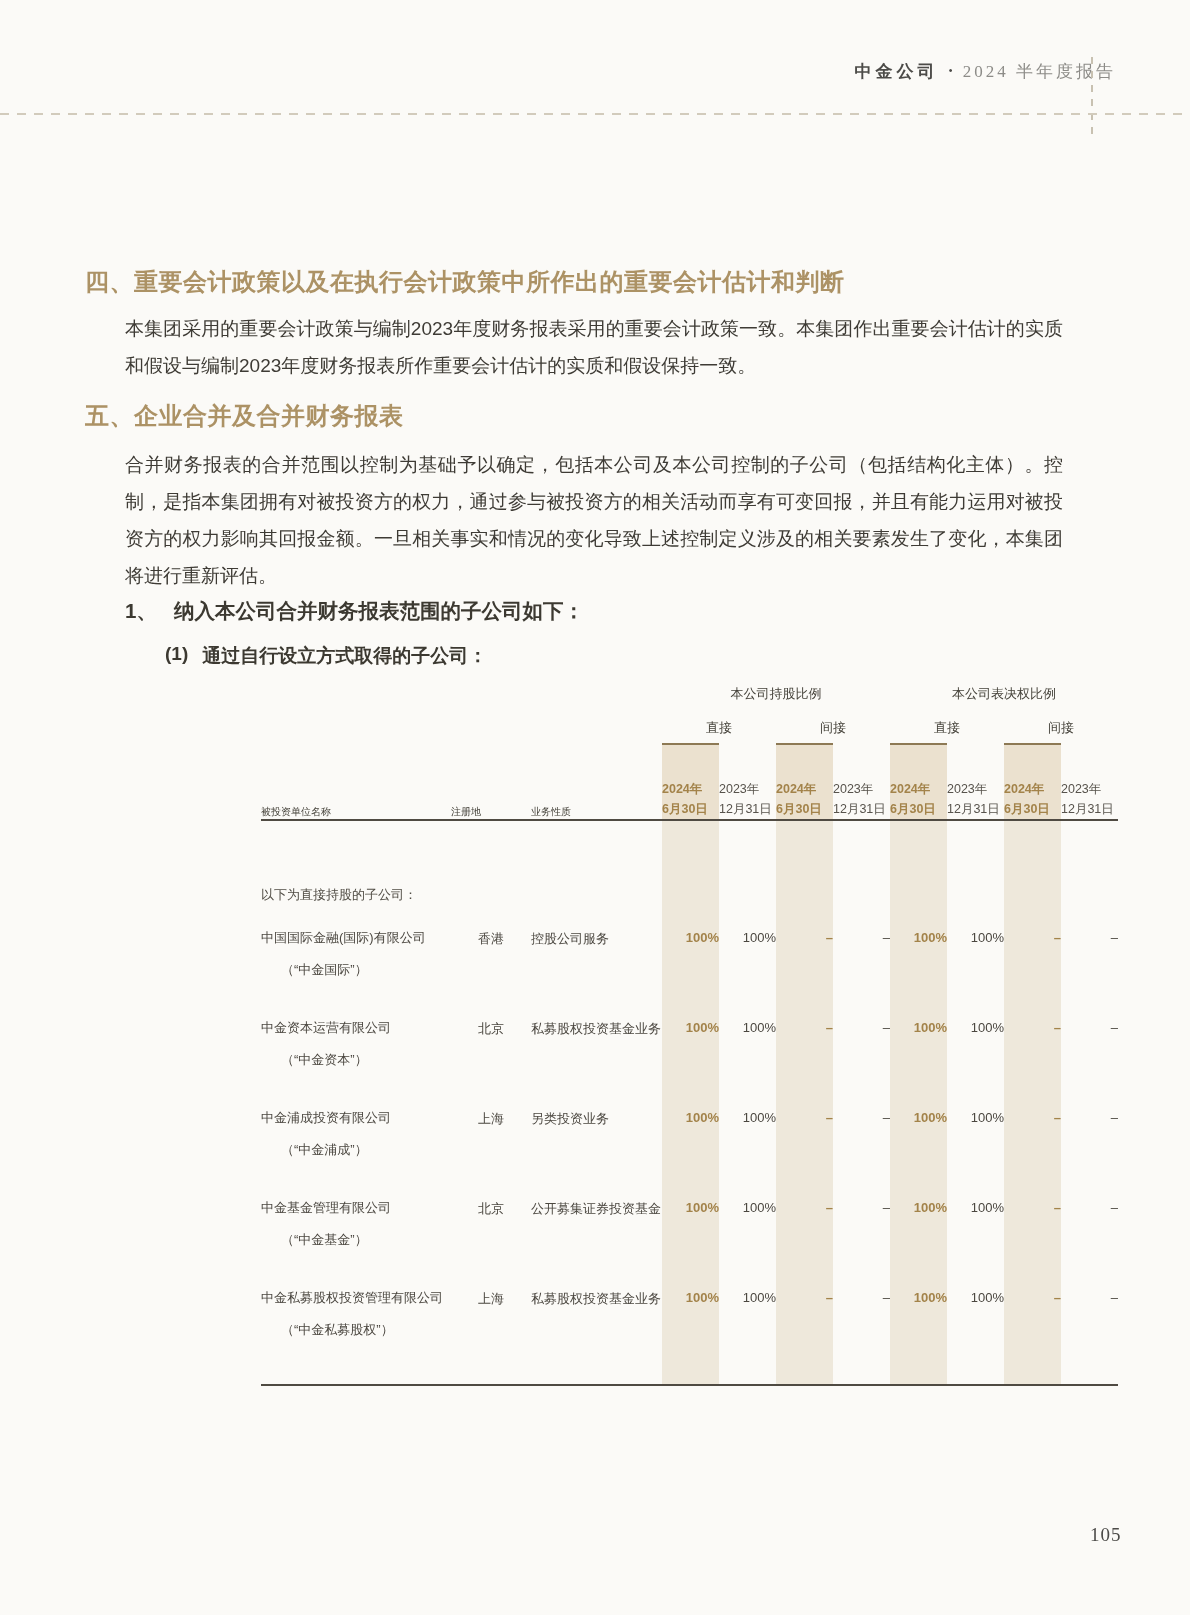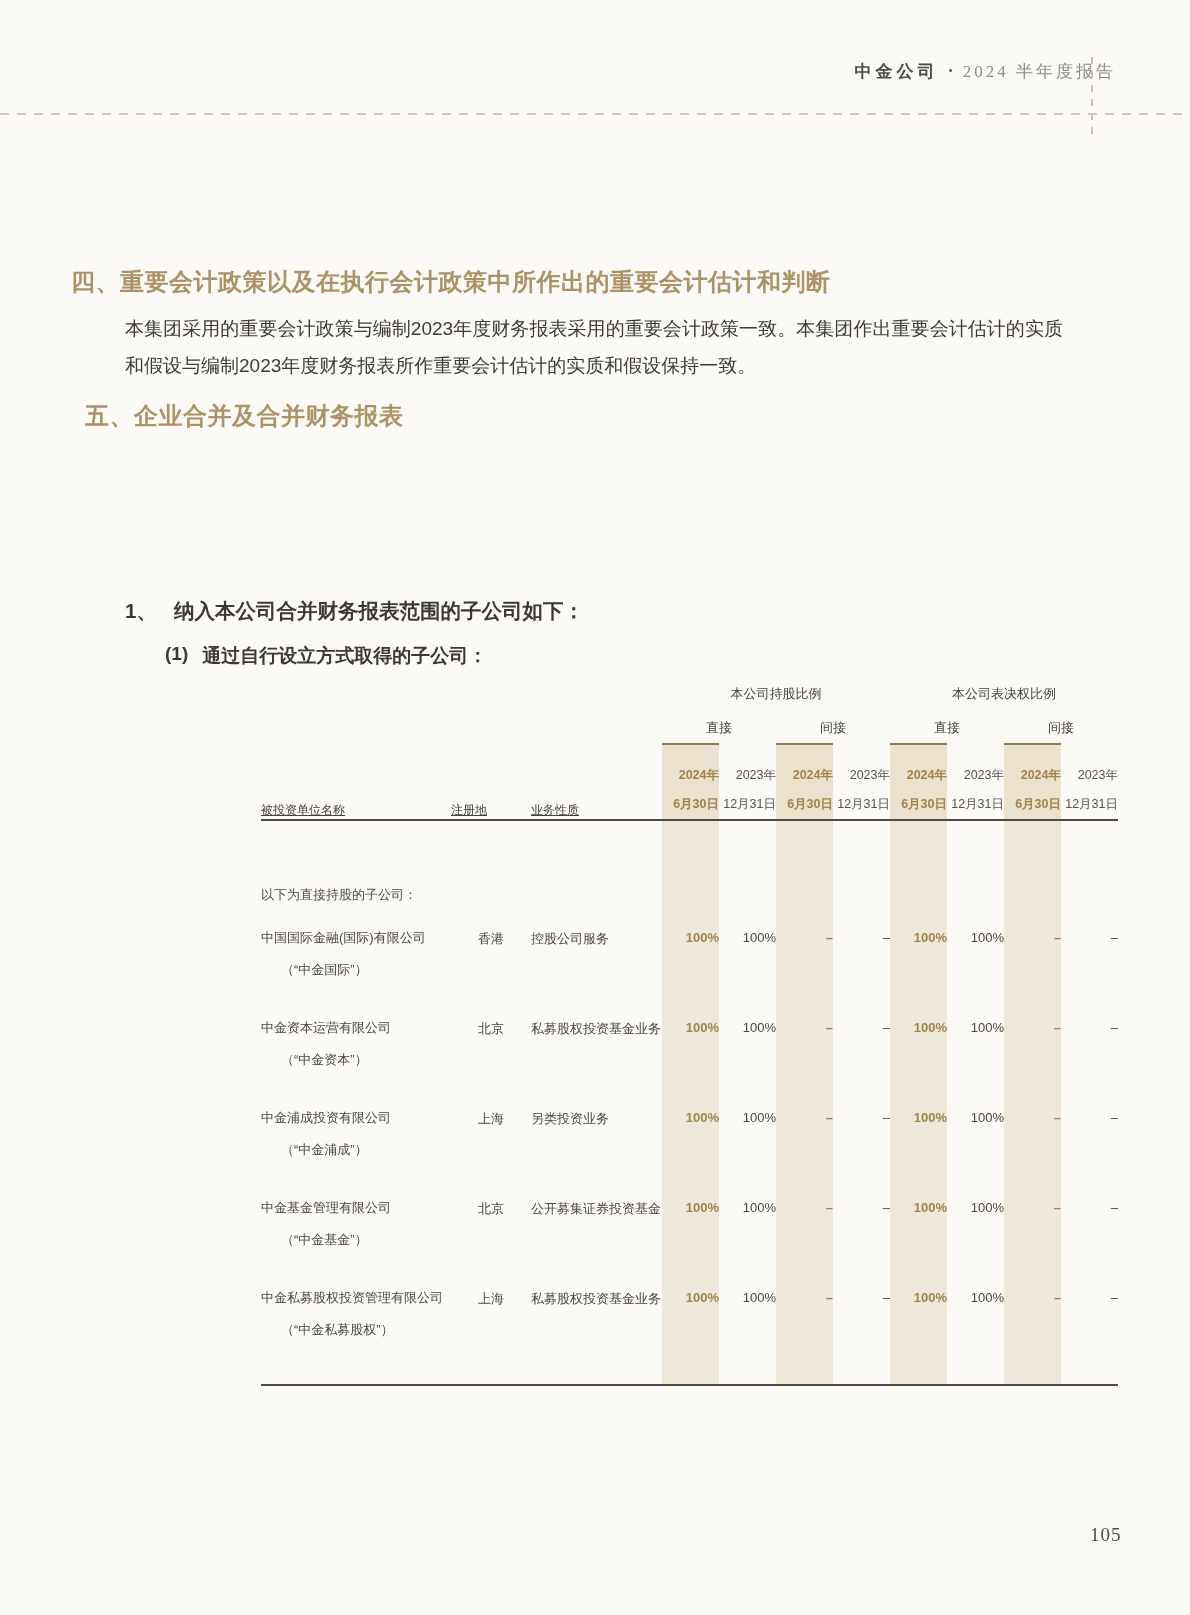--- a/index.html
+++ b/index.html
@@ -12,46 +12,46 @@
   .brand{color:#4c4b48;font-weight:bold;letter-spacing:4px;}
   .dot{color:#4c4b48;margin:0 10px;font-size:12px;vertical-align:2px;}
   .report{color:#8d8c88;letter-spacing:3px;}
   .vdash{position:absolute;left:1091px;top:57px;width:2px;height:77px;
         background:repeating-linear-gradient(180deg,#c8c1b1 0 7px,transparent 7px 14px);}
   .hdash{position:absolute;left:0;top:113px;width:1190px;height:2px;
         background:repeating-linear-gradient(90deg,#d2cbbc 0 9px,transparent 9px 17px);}
 
   
   .sec{position:absolute;margin:0;font-size:24px;font-weight:bold;color:#ac9265;letter-spacing:.5px;}
-  .sec4{left:71px;top:266px;}
+  .sec4{left:85px;top:266px;}
   .sec5{left:85px;top:400px;}
   .para{position:absolute;left:125px;width:938px;margin:0;font-size:19px;line-height:37px;
         color:#3e3b35;text-align:justify;}
   .p1{top:310px;}
   .p2{top:446px;}
   .sub1{position:absolute;left:125px;top:597px;font-size:20.5px;font-weight:bold;color:#3c3931;
         display:flex;gap:17px;white-space:nowrap;}
   .sub2{position:absolute;left:165px;top:643px;font-size:19px;font-weight:bold;color:#3c3931;
         display:flex;gap:14px;white-space:nowrap;}
 
   
   .table-wrap{position:absolute;left:215px;top:676px;}
   .subs-table{border-collapse:collapse;table-layout:fixed;width:857px;margin-left:46px;}
   .subs-table th,.subs-table td{padding:0;font-weight:normal;}
   .tr-group{height:36px;}
   .tr-dir{height:32px;}
   .tr-date{height:76px;}
   .grp,.dir{font-size:13px;font-weight:bold;color:#45423a;text-align:center;vertical-align:middle;}
-  .h-name,.h-reg,.h-biz{font-size:12px;font-weight:bold;color:#45423a;text-align:left;
-        vertical-align:bottom;padding-bottom:9px;text-decoration:underline;}
+  .h-name,.h-reg,.h-biz{font-size:10px;font-weight:bold;color:#45423a;text-align:left;
+        vertical-align:bottom;padding-bottom:9px;}
   .h-name{padding-left:3px;}
   .h-reg{padding-left:5px;}
   .h-biz{padding-left:6px;}
-  .dt{font-size:12.5px;vertical-align:bottom;text-align:right;padding:0 9px 7px 0;
-        white-space:pre-line;line-height:29px;color:#57534c;}
+  .dt{font-size:12.5px;vertical-align:bottom;text-align:left;padding:0 9px 7px 0;
+        white-space:pre-line;line-height:20px;color:#57534c;}
   .dt.s24h{background:#ebe1cf;border-top:2px solid #8d7954;color:#a3834a;font-weight:bold;}
   .tr-date th{border-bottom:2px solid #4f4a42;}
   .s24{background:#eee8db;}
   .tr-note{height:84px;}
   .note{font-size:13px;color:#514d45;vertical-align:bottom;padding:0 0 12px 3px;text-align:left;}
   .tr-co{height:90px;}
   .tr-co.tall{height:121px;}
   .tr-co td{vertical-align:top;padding-top:26px;font-size:13px;color:#4b4740;}
   .co{padding-left:3px;}
   .co-name{line-height:16px;}
@@ -74,20 +74,21 @@
   <div class="page-header">
     <span class="brand">中金公司</span><span class="dot">•</span><span class="report">2024 半年度报告</span>
   </div>
   <div class="vdash"></div>
   <div class="hdash"></div>
 
   <h2 class="sec sec4">四、重要会计政策以及在执行会计政策中所作出的重要会计估计和判断</h2>
   <p class="para p1">本集团采用的重要会计政策与编制2023年度财务报表采用的重要会计政策一致。本集团作出重要会计估计的实质和假设与编制2023年度财务报表所作重要会计估计的实质和假设保持一致。</p>
 
   <h2 class="sec sec5">五、企业合并及合并财务报表</h2>
+  <p class="para p2">合并财务报表的合并范围以控制为基础予以确定，包括本公司及本公司控制的子公司（包括结构化主体）。控制，是指本集团拥有对被投资方的权力，通过参与被投资方的相关活动而享有可变回报，并且有能力运用对被投资方的权力影响其回报金额。一旦相关事实和情况的变化导致上述控制定义涉及的相关要素发生了变化，本集团将进行重新评估。</p>
 
   <div class="sub1">
     <span>1、</span>
     <span>纳入本公司合并财务报表范围的子公司如下：</span>
   </div>
   <div class="sub2">
     <span>(1)</span>
     <span>通过自行设立方式取得的子公司：</span>
   </div>
 

